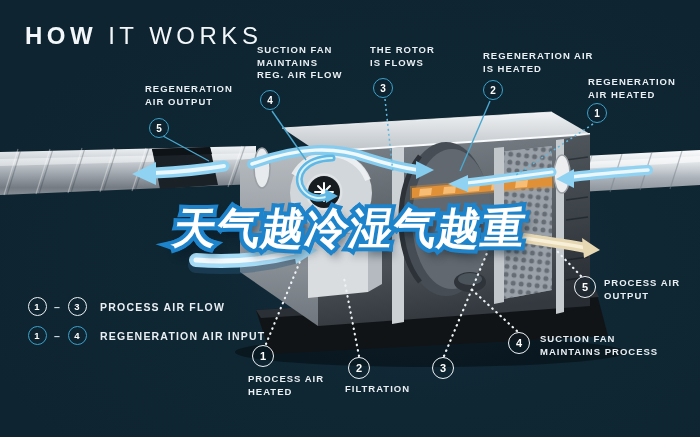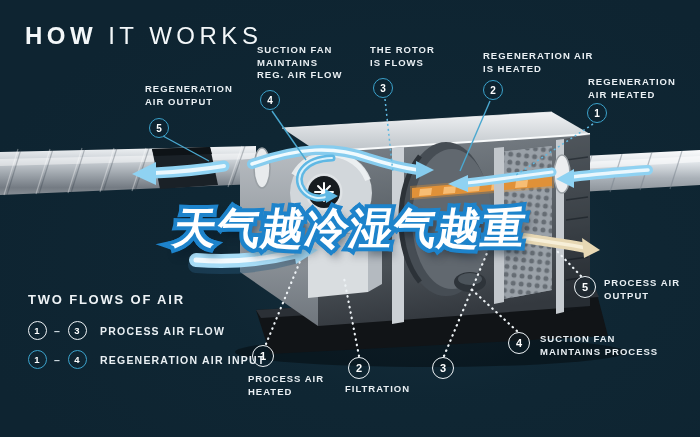--- a/index.html
+++ b/index.html
@@ -312,21 +312,20 @@
     <div>OUTPUT</div>
   </div>
 
   <div class="badge white bb1">1</div>
   <div class="badge white bb2">2</div>
   <div class="badge white bb3">3</div>
   <div class="badge white bb4">4</div>
   <div class="badge white bb5">5</div>
 
   <div class="legend">
-    <div class="legend-title">TWO FLOWS OF AIR</div>
     <div class="legend-row">
       <span class="lg-badge process">1</span>
       <span class="lg-sep">–</span>
       <span class="lg-badge process">3</span>
       <span class="legend-label">PROCESS AIR FLOW</span>
     </div>
     <div class="legend-row">
       <span class="lg-badge regen">1</span>
       <span class="lg-sep">–</span>
       <span class="lg-badge regen">4</span>

